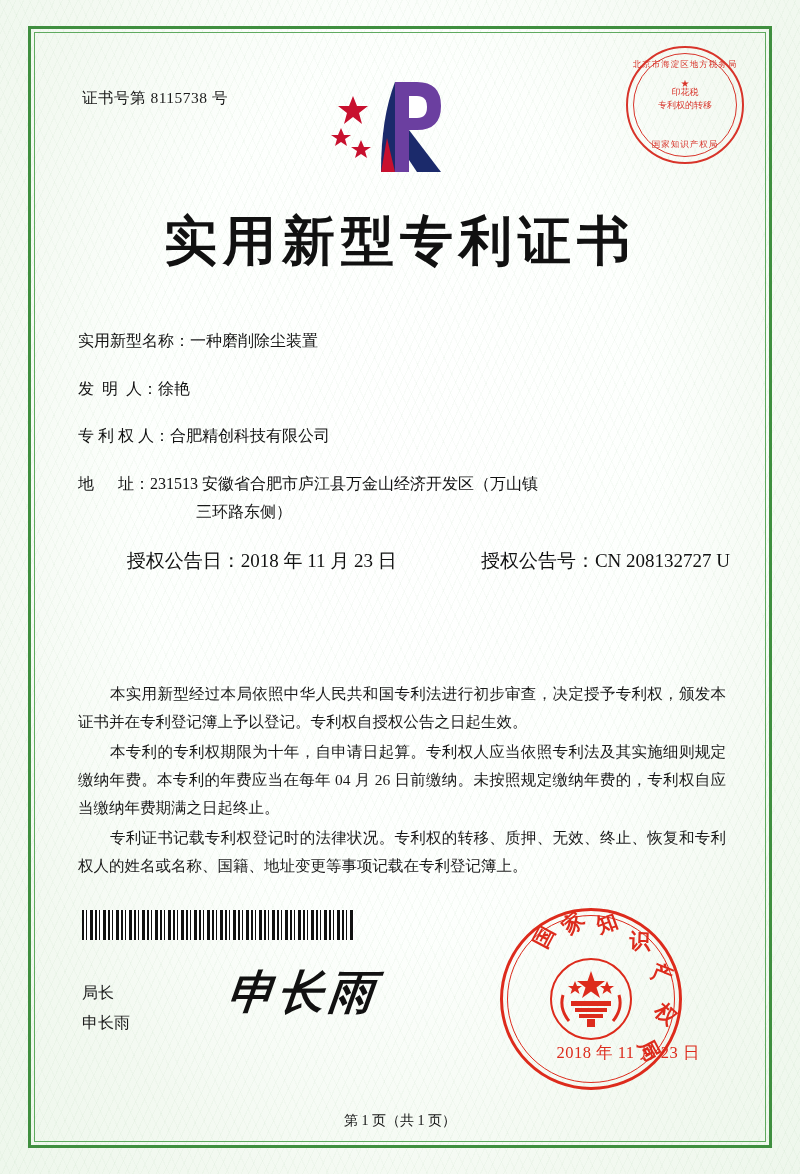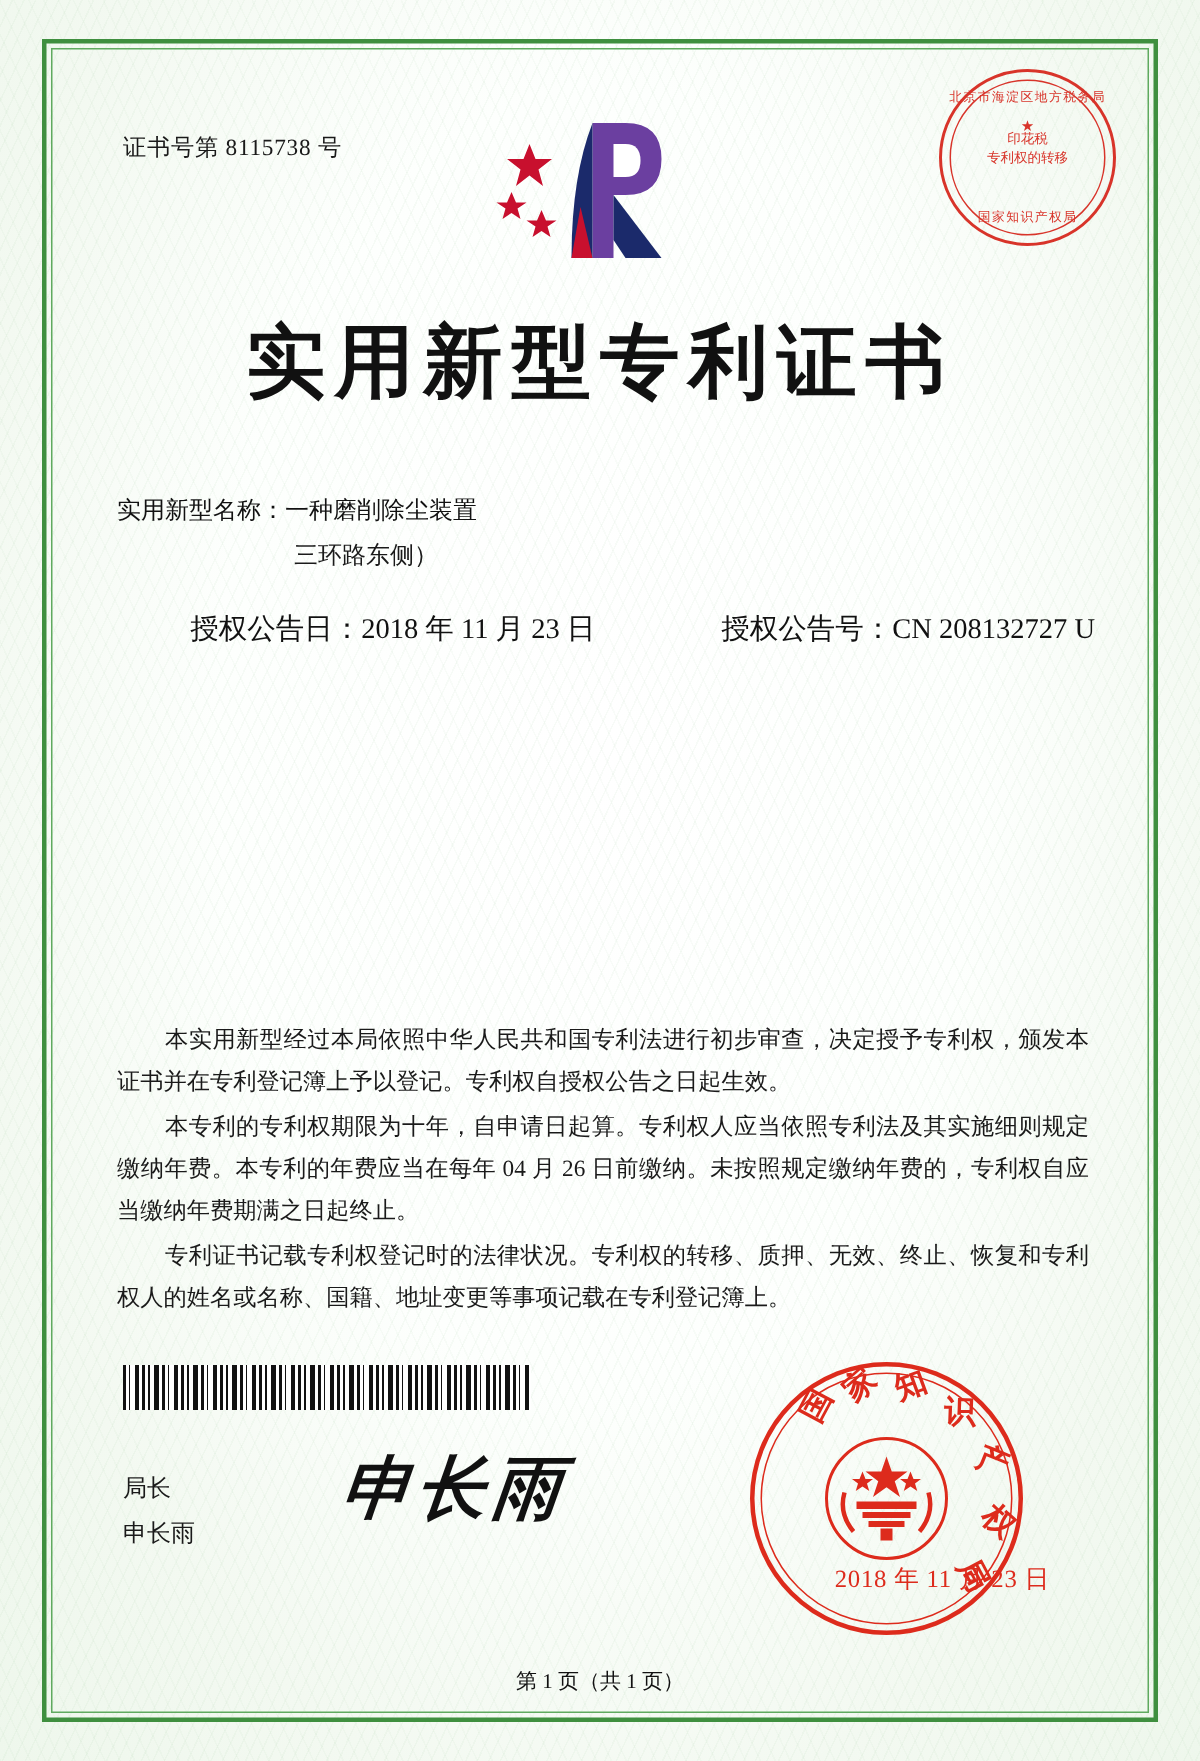--- a/index.html
+++ b/index.html
@@ -334,20 +334,32 @@
       </div>
       <div class="arc-bottom">国家知识产权局</div>
     </div>
 
     <div class="title">实用新型专利证书</div>
 
     <div class="fields">
       <div class="field-row">
         <span class="field-label">实用新型名称：</span>
         <span class="field-value">一种磨削除尘装置</span>
+      </div>
+      <div class="field-row">
+        <span class="field-label">发  明  人：</span>
+        <span class="field-value">徐艳</span>
+      </div>
+      <div class="field-row">
+        <span class="field-label">专 利 权 人：</span>
+        <span class="field-value">合肥精创科技有限公司</span>
+      </div>
+      <div class="field-row">
+        <span class="field-label">地      址：</span>
+        <span class="field-value">231513  安徽省合肥市庐江县万金山经济开发区（万山镇</span>
       </div>
       <div class="field-sub">三环路东侧）</div>
 
       <div class="row-split">
         <span>
           <span class="field-label">授权公告日：</span><span class="field-value">2018 年 11 月 23 日</span>
         </span>
         <span class="right-group">
           <span class="field-label">授权公告号：</span><span class="field-value">CN 208132727 U</span>
         </span>

